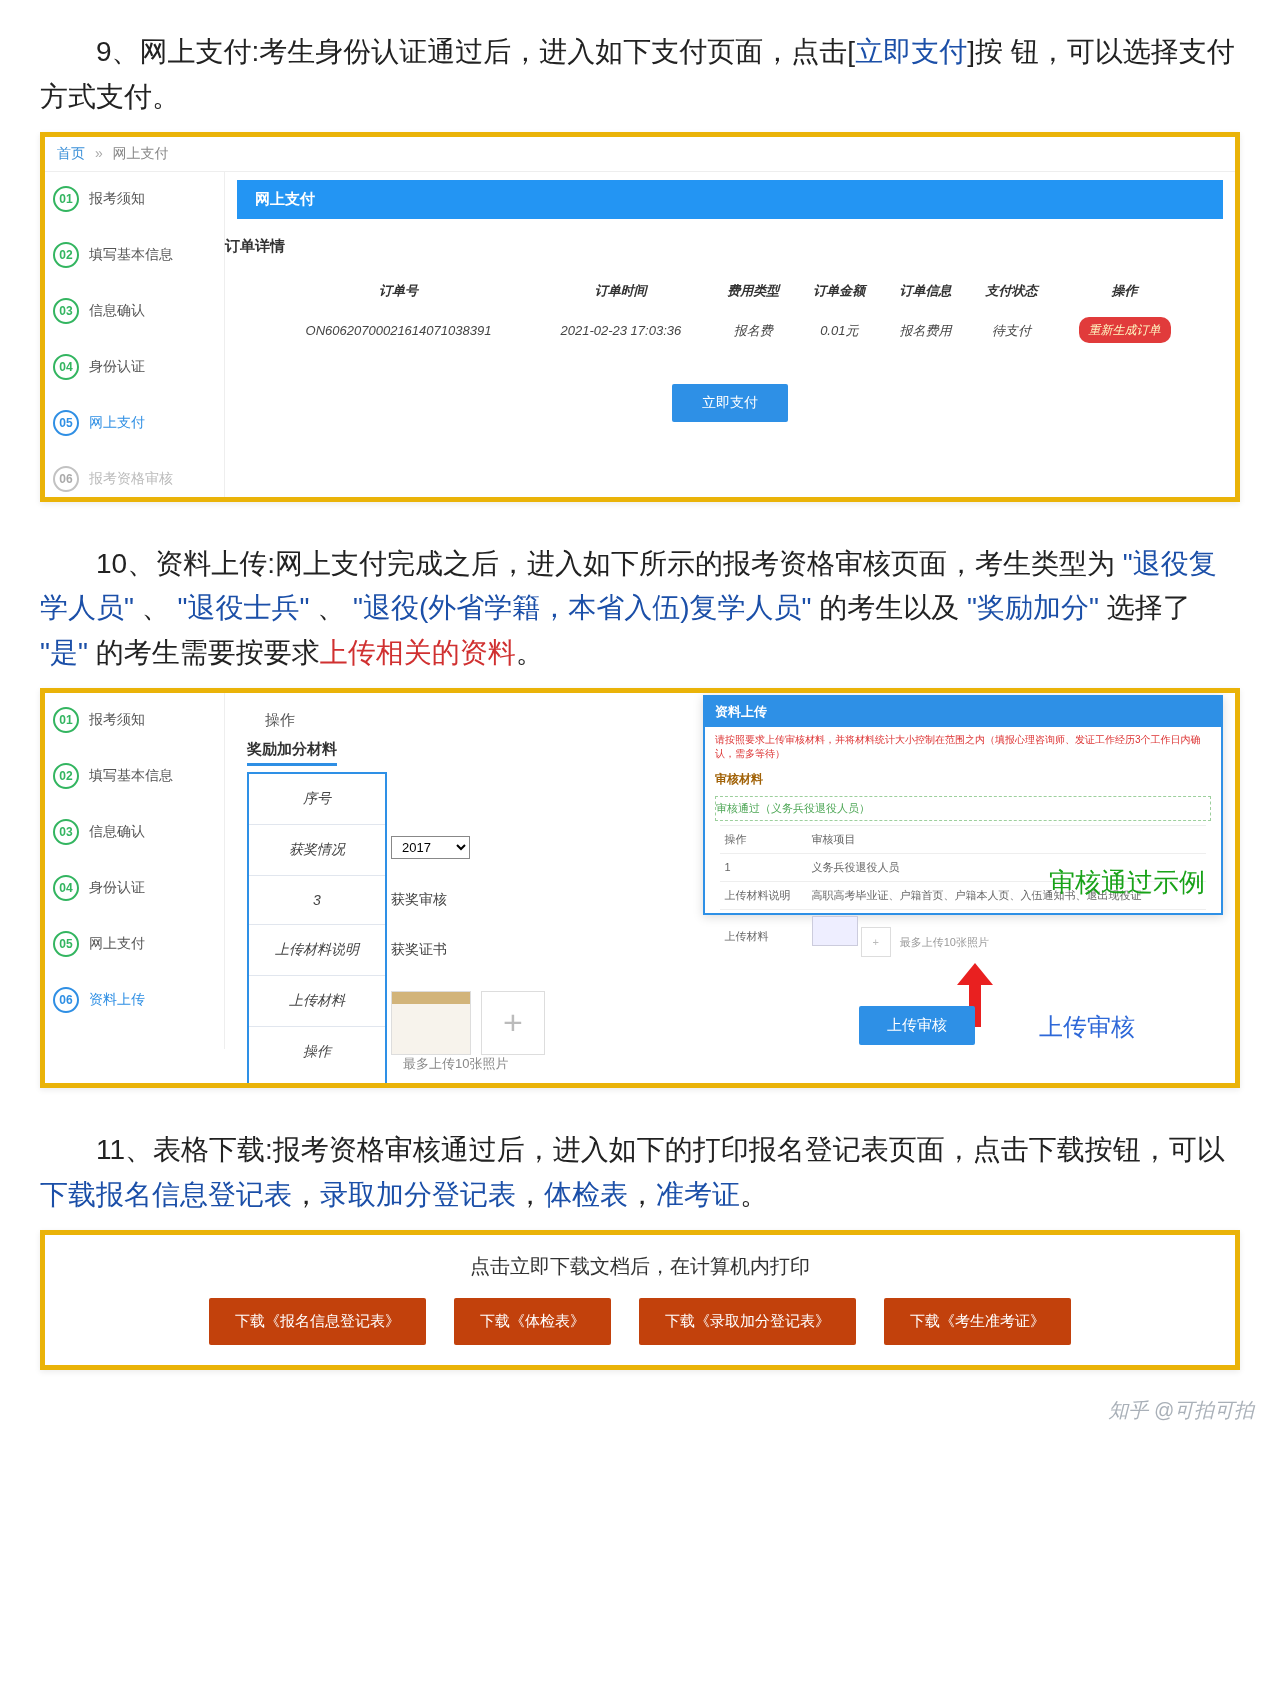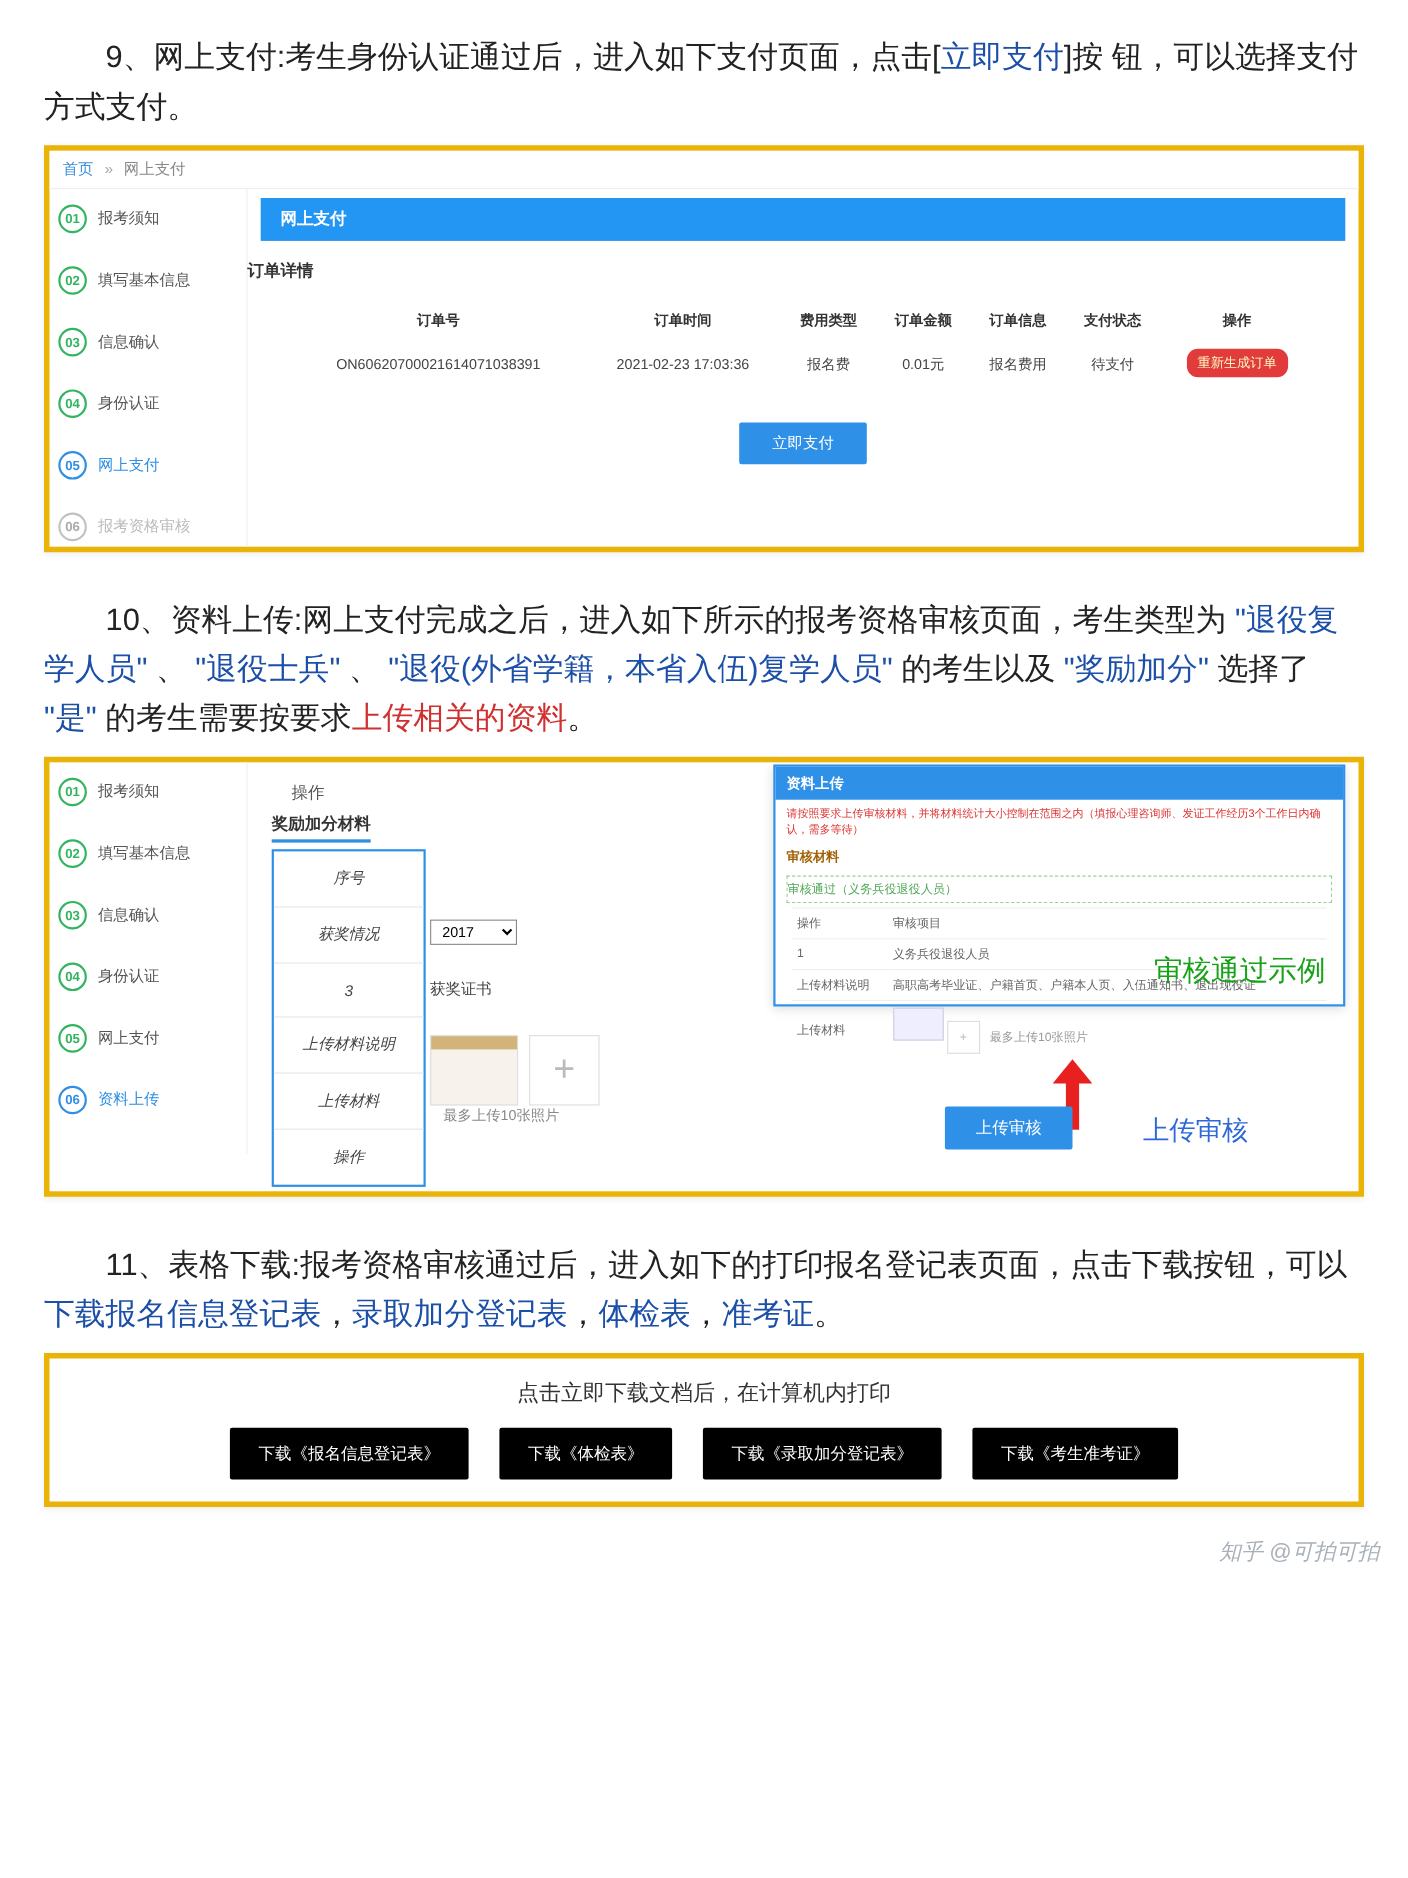--- a/index.html
+++ b/index.html
@@ -46,21 +46,21 @@
   .step .lbl { margin-left:10px; font-size:14px; color:#555;}
   .step.cur .lbl{ color:#2f8fe4;}
   .step.gray .lbl{ color:#bbb;}
   
   .panel { flex:1; padding:0; position:relative;}
   .panel-head {
     background:#2395f3; color:#fff; font-size:15px; font-weight:600;
     padding:10px 18px; margin:8px 12px 0;
   }
   .order-title{ font-size:15px; font-weight:700; color:#333; margin:18px 0;}
-  table.order{ width:92%; margin:0 auto; border-collapse:collapse; font-size:13px;}
+  table.order{ width:92%; margin:0 auto; border-collapse:collapse; font-size:13px;font-style:italic;}
   table.order th{ color:#333; font-weight:600; padding:8px 6px; text-align:center;}
   table.order td{ padding:14px 6px; text-align:center; color:#444;}
   .pill-red { background:#e13b3b; color:#fef9c3; padding:6px 10px; font-size:12px; border-radius:10px;}
   .status-orange{ color:#e38a1e;}
   .btn-pay {
     display:block; margin:30px auto 0; background:#2e90e6; color:#fff;
     border:none; padding:10px 30px; font-size:14px; border-radius:2px; cursor:pointer;
   }
   
   .op-head{ font-size:15px; color:#555; padding:18px 0 6px 40px;}
@@ -120,21 +120,21 @@
   }
   .red-arrow::after{
     content:""; position:absolute; left:-18px; top:0;
     border-left:18px solid transparent; border-right:18px solid transparent;
     border-bottom:22px solid #e92020;
   }
   
   .sb3 .tit{ text-align:center; font-size:20px; color:#333; padding:18px 0;}
   .sb3 .btnrow{ display:flex; justify-content:center; gap:28px; padding-bottom:18px;}
   .dl-btn{
-    background:#000000; color:#fff; border:none; padding:14px 26px; font-size:15px;
+    background:#c2410c; color:#fff; border:none; padding:14px 26px; font-size:15px;
     border-radius:2px; cursor:pointer; filter:blur(.4px);
   }
   .watermark{
     position:absolute; right:26px; bottom:16px; color:rgba(140,150,160,.75);
     font-size:20px; font-style:italic;
   }
 </style>
 </head>
 <body>
 
@@ -245,20 +245,21 @@
           <div class="row">序号</div>
           <div class="row">获奖情况</div>
           <div class="row">3</div>
           <div class="row">上传材料说明</div>
           <div class="row">上传材料</div>
           <div class="row" style="border-bottom:none">操作</div>
         </div>
         <div class="col-right">
           <div class="row">&nbsp;</div>
           <div class="row"><select class="sel"><option>2017</option></select></div>
+          <div class="row">获奖审核</div>
           <div class="row">获奖证书</div>
           <div class="row">
             <span class="thumb-card"></span>
             <span class="plus-box">+</span>
             <span class="hint">最多上传10张照片</span>
           </div>
         </div>
       </div>
 
       

